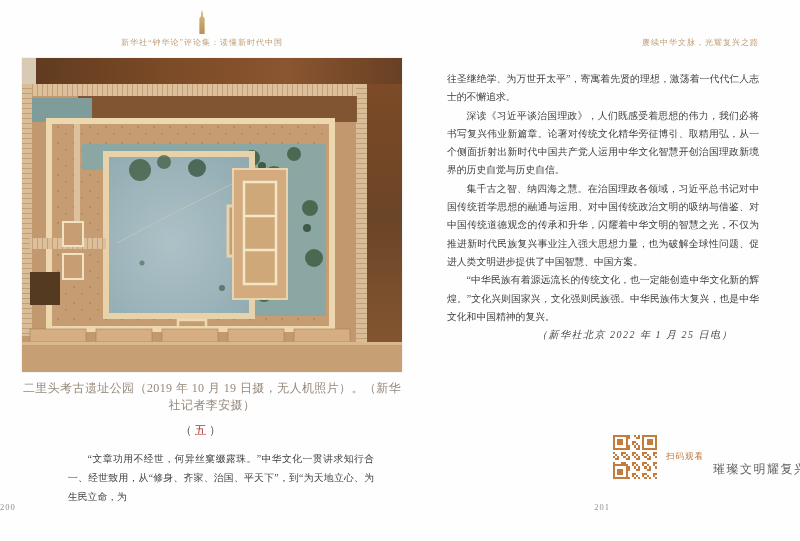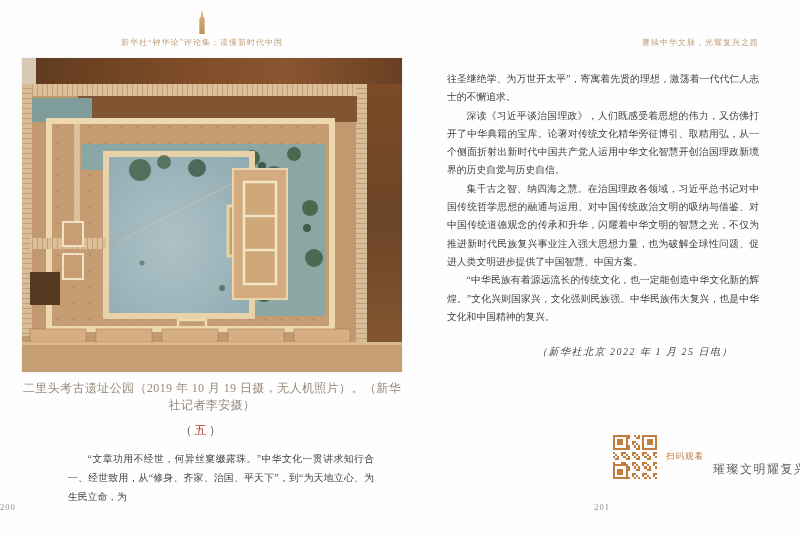--- a/index.html
+++ b/index.html
@@ -47,21 +47,21 @@
     position:absolute;left:447px;top:37px;width:312px;text-align:right;
     font-size:8px;letter-spacing:1px;color:#bf9c74;
   }
   .r-body{
     position:absolute;left:447px;top:70px;width:312px;
     font-size:9.8px;line-height:18.3px;text-align:justify;color:#3d3d3d;
   }
   .r-body p{margin:0;text-indent:2em;}
   .r-body p.noindent{text-indent:0;}
   .dateline{
-    margin-top:17px;text-align:right;padding-right:26px;
+    margin-top:0;text-align:right;padding-right:26px;
     font-style:italic;font-size:10px;letter-spacing:1.5px;color:#454545;
   }
   .qr-row{position:absolute;left:613px;top:435px;display:flex;align-items:center;gap:9px;}
   .qr{width:44px;height:44px;}
   .qr-scan{font-size:8.5px;color:#c0763a;letter-spacing:1px;white-space:nowrap;}
   .qr-title{font-size:12px;color:#5f5f5f;letter-spacing:1.5px;white-space:nowrap;margin-top:24px;}
 </style>
 </head>
 <body>
 
@@ -196,21 +196,21 @@
   </div>
 
   <div class="l-para">“文章功用不经世，何异丝窠缀露珠。”中华文化一贯讲求知行合一、经世致用，从“修身、齐家、治国、平天下”，到“为天地立心、为生民立命，为</div>
 
   <div class="pageno pl">200</div>
 
   <div class="r-header">赓续中华文脉，光耀复兴之路</div>
 
   <div class="r-body">
     <p class="noindent">往圣继绝学、为万世开太平”，寄寓着先贤的理想，激荡着一代代仁人志士的不懈追求。</p>
-    <p>深读《习近平谈治国理政》，人们既感受着思想的伟力，又仿佛打开了中华典籍的宝库。论著对传统文化精华旁征博引、取精用弘，从一个侧面折射出新时代中国共产党人运用中华文化智慧开创治国理政新境界的历史自觉与历史自信。</p>
+    <p>深读《习近平谈治国理政》，人们既感受着思想的伟力，我们必将书写复兴伟业新篇章。论著对传统文化精华旁征博引、取精用弘，从一个侧面折射出新时代中国共产党人运用中华文化智慧开创治国理政新境界的历史自觉与历史自信。</p>
     <p>集千古之智、纳四海之慧。在治国理政各领域，习近平总书记对中国传统哲学思想的融通与运用、对中国传统政治文明的吸纳与借鉴、对中国传统道德观念的传承和升华，闪耀着中华文明的智慧之光，不仅为推进新时代民族复兴事业注入强大思想力量，也为破解全球性问题、促进人类文明进步提供了中国智慧、中国方案。</p>
     <p>“中华民族有着源远流长的传统文化，也一定能创造中华文化新的辉煌。”文化兴则国家兴，文化强则民族强。中华民族伟大复兴，也是中华文化和中国精神的复兴。</p>
     <div class="dateline">（新华社北京 2022 年 1 月 25 日电）</div>
   </div>
 
   <div class="qr-row">
     <div class="qr"><svg viewBox="0 0 21 21" width="44" height="44" shape-rendering="crispEdges">
           <rect x="0" y="0" width="1" height="1" fill="#c17c3e"></rect>
           <rect x="1" y="0" width="1" height="1" fill="#c17c3e"></rect>
           <rect x="2" y="0" width="1" height="1" fill="#c17c3e"></rect>

